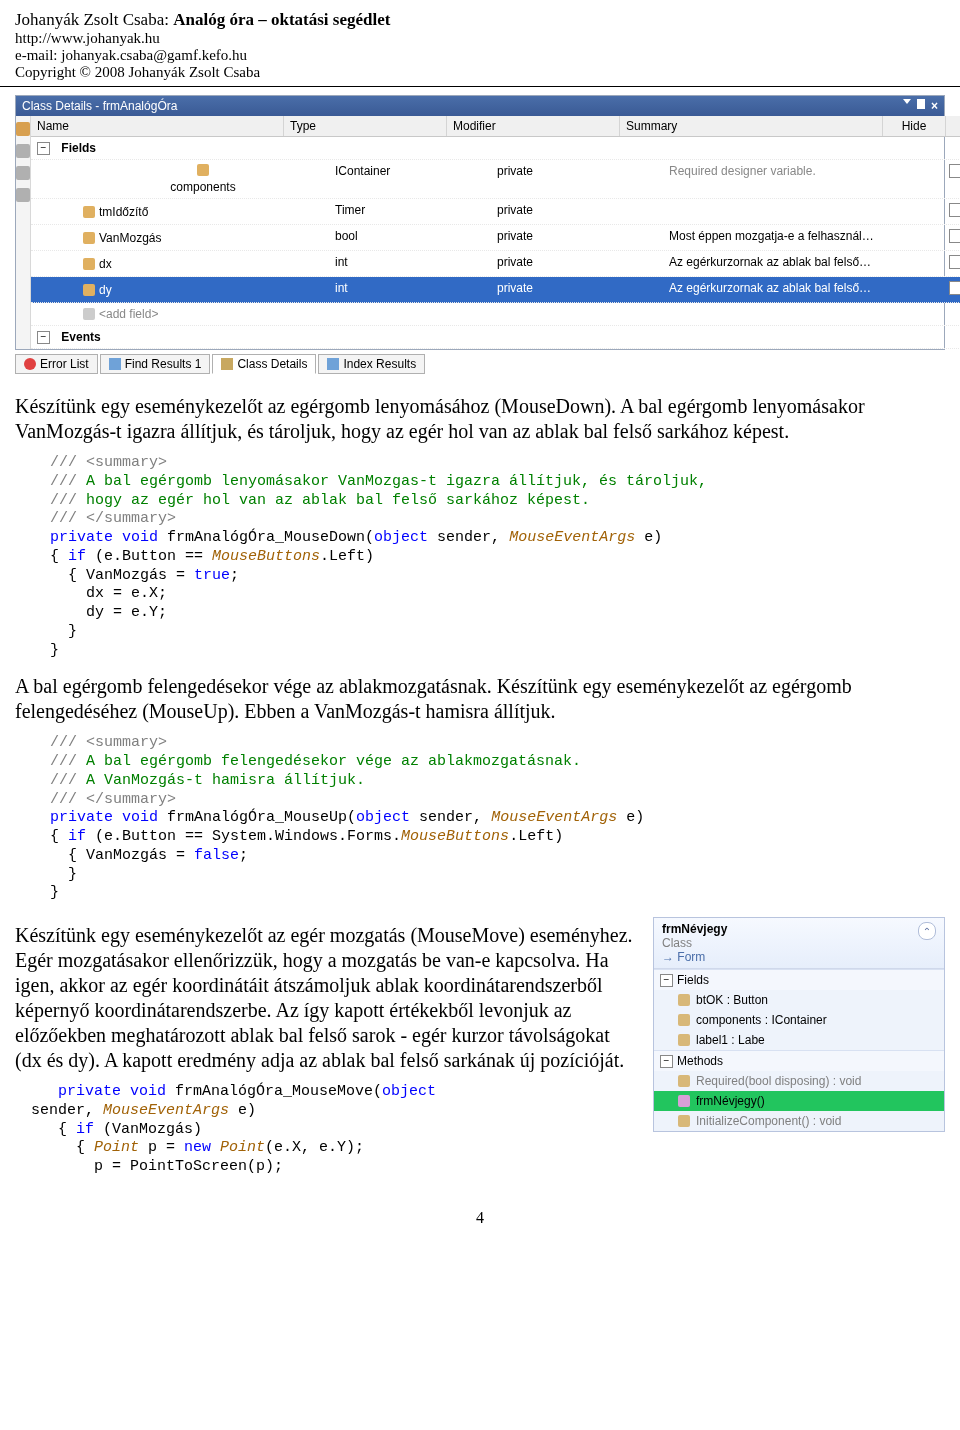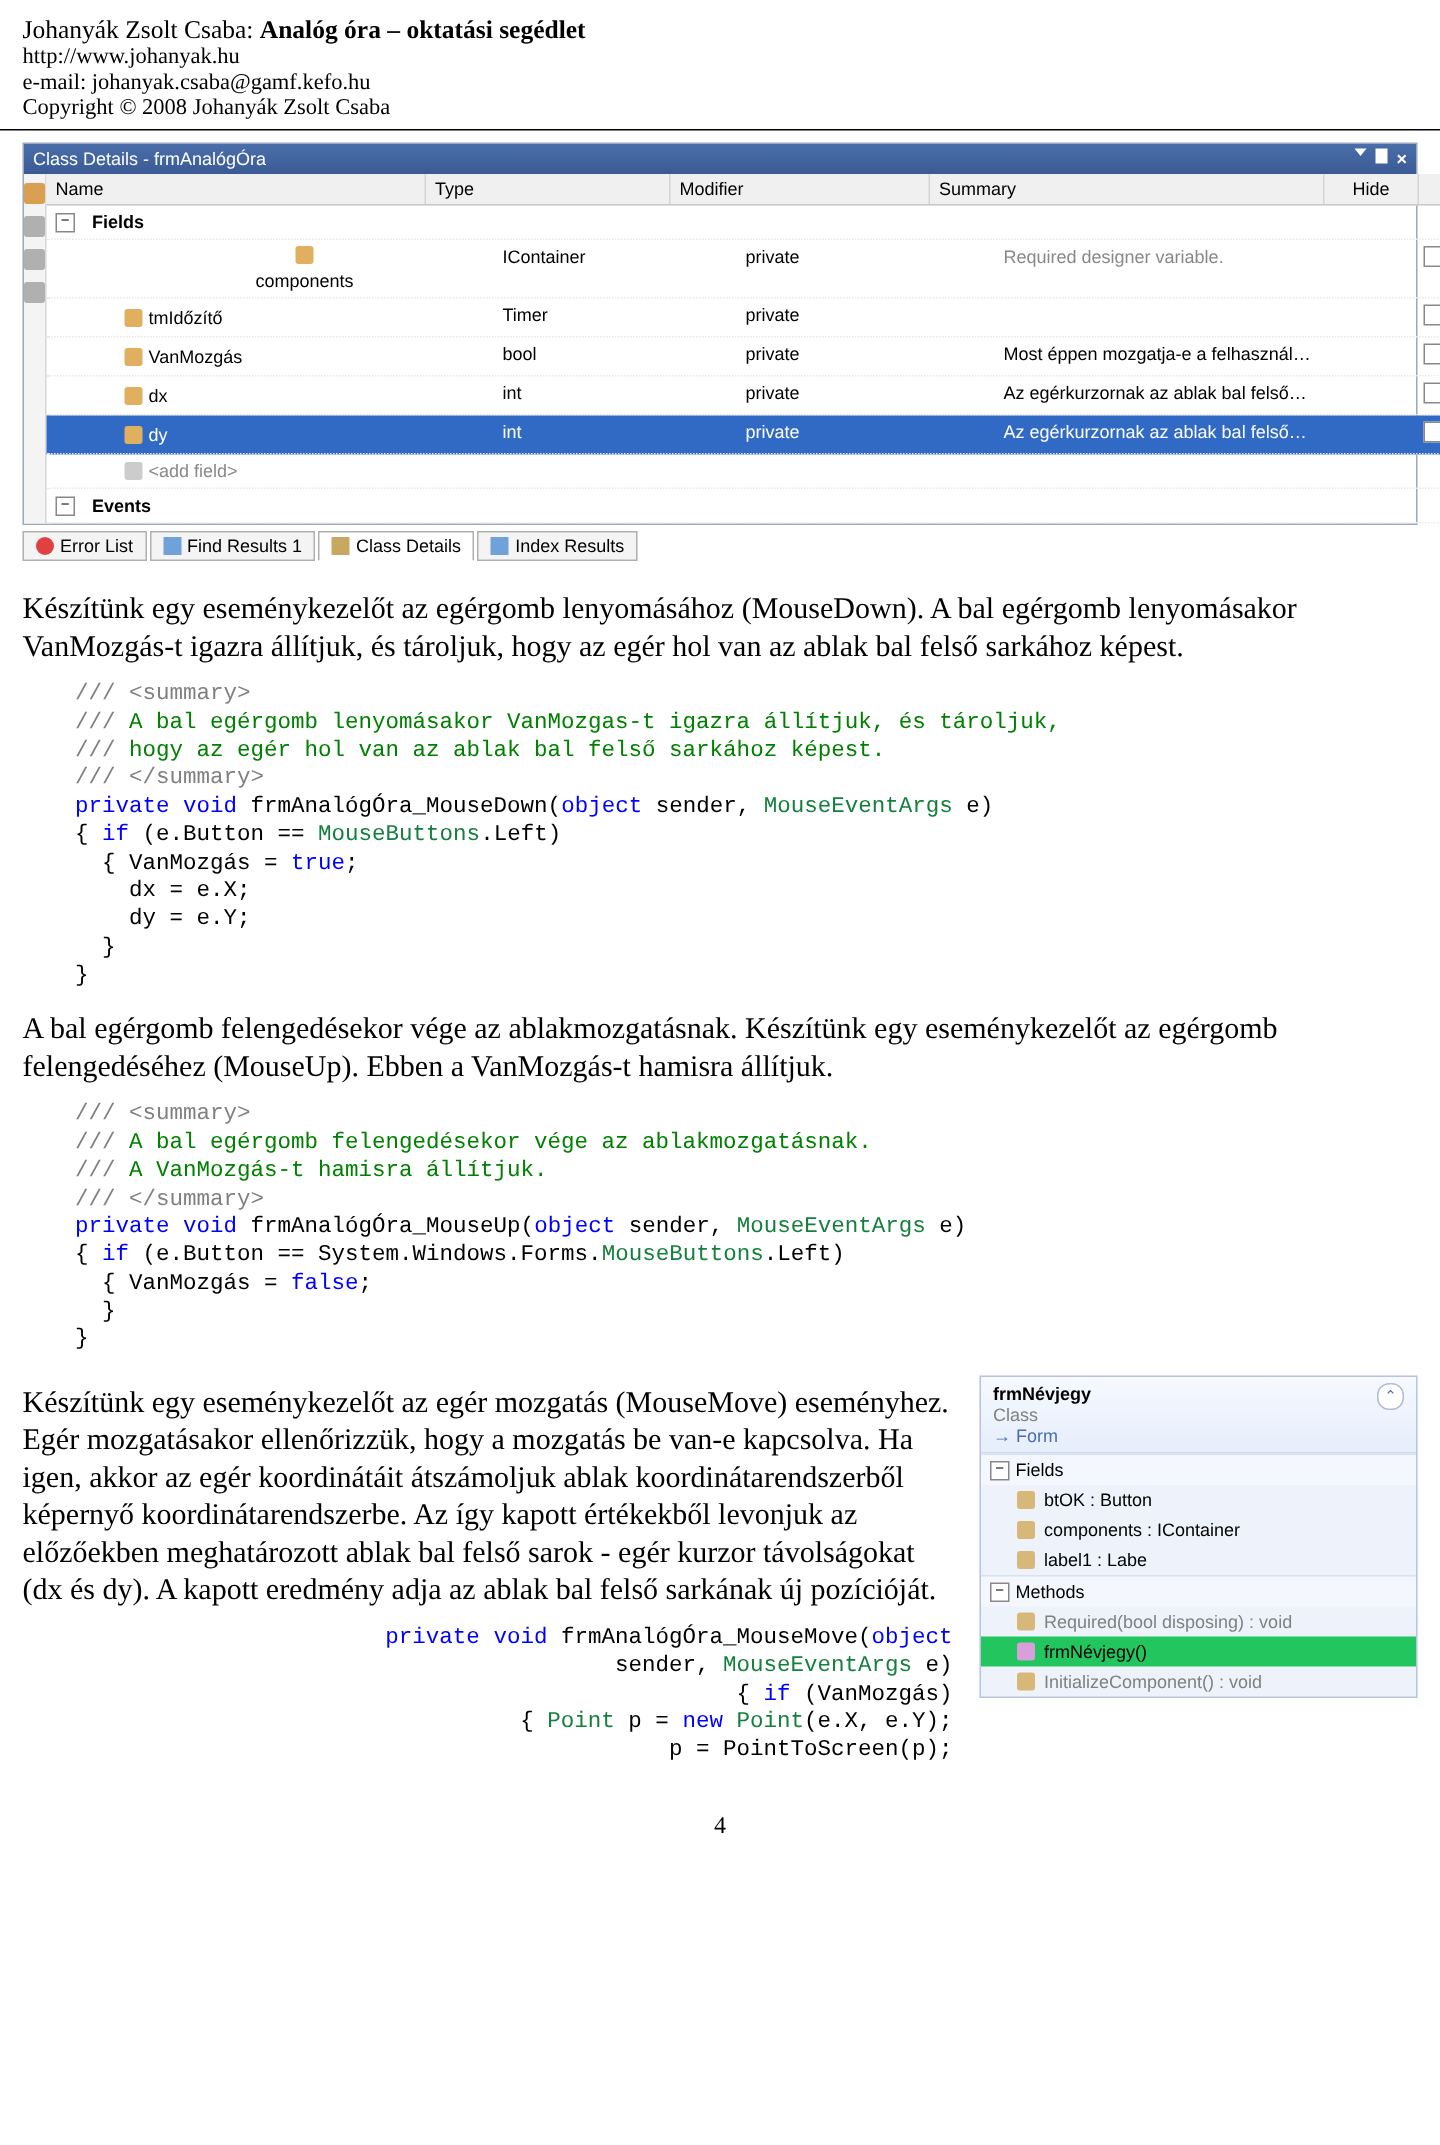--- a/index.html
+++ b/index.html
@@ -94,21 +94,21 @@
   pre.code {
     font-family: "Courier New", monospace;
     font-size: 15px;
     line-height: 1.25;
     white-space: pre;
     margin: 0 0 14px 35px;
   }
   .c-gray { color: #808080; }
   .c-green { color: #008000; }
   .c-blue { color: #0000ff; }
-  .c-teal { color: #15803d; }
+  .c-teal { color: #a16207; font-style: italic; }
   .two-col { display: flex; gap: 18px; align-items: flex-start; }
   .two-col .left { flex: 1; }
   .nv-panel {
     width: 290px;
     font-family: Tahoma, sans-serif;
     font-size: 12px;
     border: 1px solid #b8c4de;
     background: #eef3fb;
   }
   .nv-head {
@@ -290,21 +290,21 @@
 <span class="c-blue">private</span> <span class="c-blue">void</span> frmAnalógÓra_MouseUp(<span class="c-blue">object</span> sender, <span class="c-teal">MouseEventArgs</span> e)
 { <span class="c-blue">if</span> (e.Button == System.Windows.Forms.<span class="c-teal">MouseButtons</span>.Left)
   { VanMozgás = <span class="c-blue">false</span>;
   }
 }</pre>
 
   <div class="two-col">
     <div class="left">
       <p class="para">Készítünk egy eseménykezelőt az egér mozgatás (MouseMove) eseményhez. Egér mozgatásakor ellenőrizzük, hogy a mozgatás be van-e kapcsolva. Ha igen, akkor az egér koordinátáit átszámoljuk ablak koordinátarendszerből képernyő koordinátarendszerbe. Az így kapott értékekből levonjuk az előzőekben meghatározott ablak bal felső sarok - egér kurzor távolságokat (dx és dy). A kapott eredmény adja az ablak bal felső sarkának új pozícióját.</p>
 
-<pre class="code" style="margin-left:0;text-align:right;">   <span class="c-blue">private</span> <span class="c-blue">void</span> frmAnalógÓra_MouseMove(<span class="c-blue">object</span>
+<pre class="code" style="margin-left:16px;">   <span class="c-blue">private</span> <span class="c-blue">void</span> frmAnalógÓra_MouseMove(<span class="c-blue">object</span>
 sender, <span class="c-teal">MouseEventArgs</span> e)
    { <span class="c-blue">if</span> (VanMozgás)
      { <span class="c-teal">Point</span> p = <span class="c-blue">new</span> <span class="c-teal">Point</span>(e.X, e.Y);
        p = PointToScreen(p);</pre>
     </div>
 
     <div class="nv-panel">
       <div class="nv-head">
         <div>
           <div><b>frmNévjegy</b></div>

